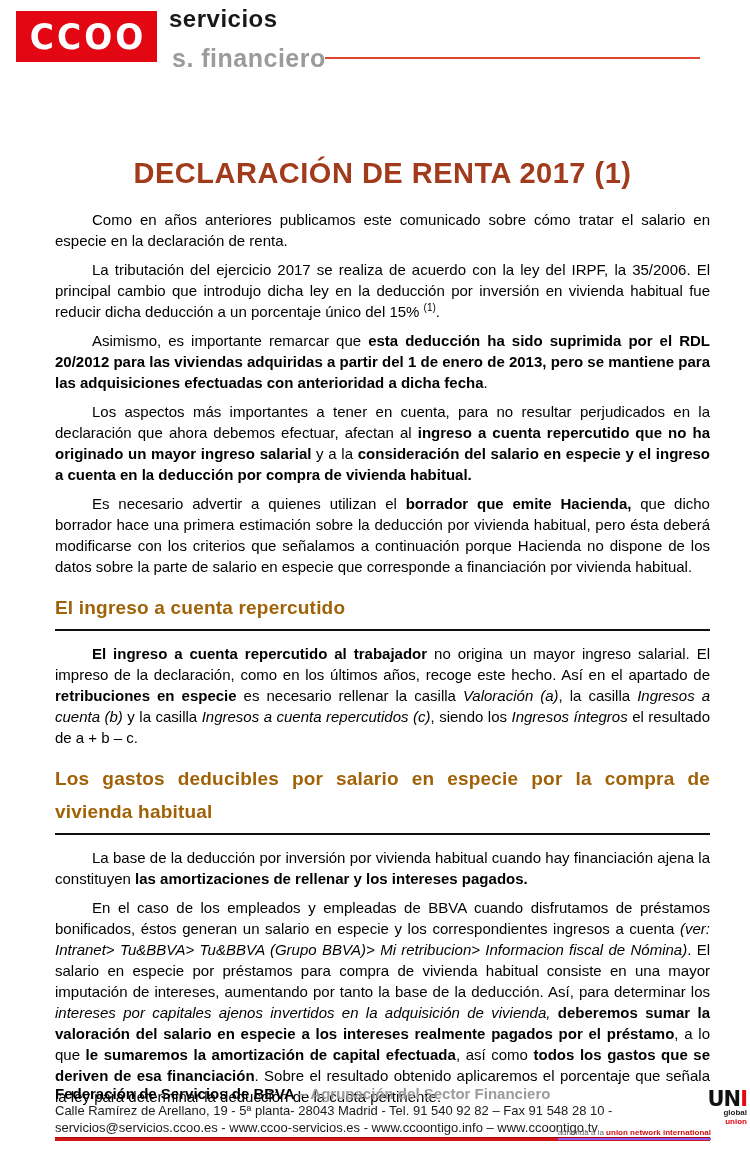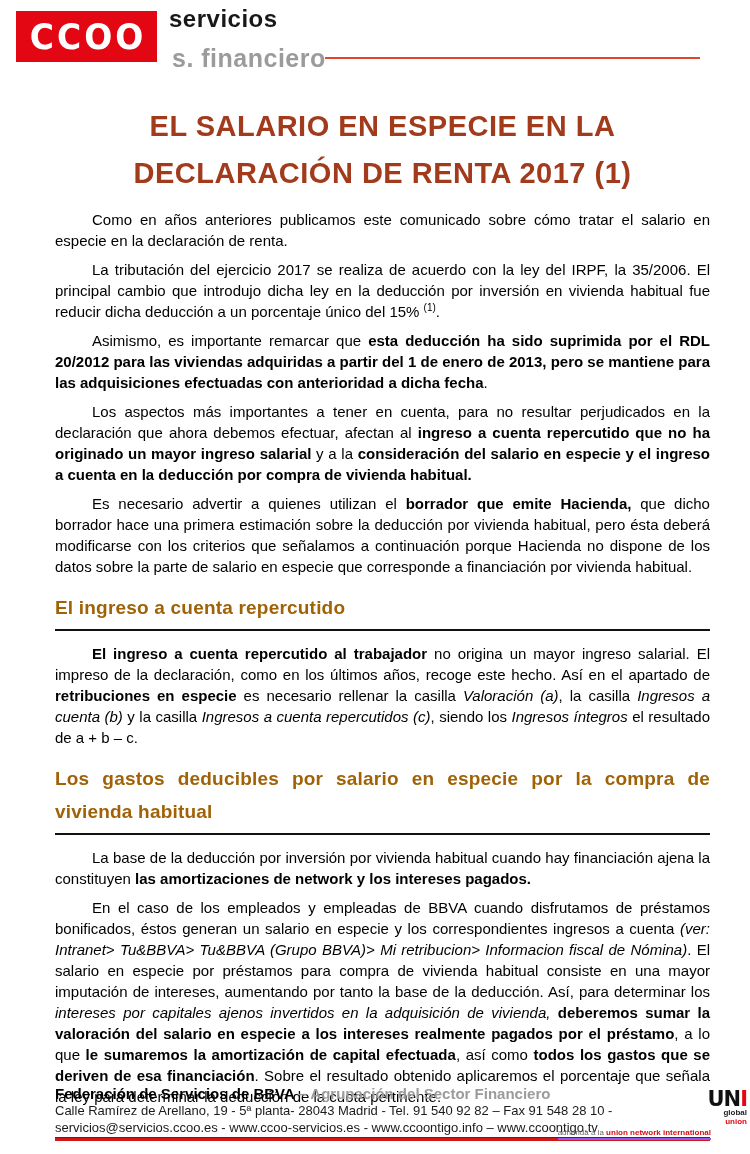--- a/index.html
+++ b/index.html
@@ -65,35 +65,35 @@
     <div class="logo-box">
       <span class="logo-text">CCOO</span>
     </div>
     <div class="brand">servicios</div>
     <div class="sub-brand">s. financiero</div>
     <div class="header-line"></div>
   </div>
 
   <div class="content">
     <h1 class="doc-title">
-      <span>EL SALARIO EN ESPECIE EN LA</span><br>
+      <br>
       <span>DECLARACIÓN DE RENTA 2017 (1)</span>
     </h1>
 
     <p class="body-p"><span>Como en años anteriores publicamos este comunicado sobre cómo tratar el salario en especie en la declaración de renta.</span></p>
     <p class="body-p"><span>La tributación del ejercicio 2017 se realiza de acuerdo con la ley del IRPF, la 35/2006. El principal cambio que introdujo dicha ley en la deducción por inversión en vivienda habitual fue reducir dicha deducción a un porcentaje único del 15% </span><sup>(1)</sup><span>.</span></p>
     <p class="body-p"><span>Asimismo, es importante remarcar que </span><span class="b">esta deducción ha sido suprimida por el RDL 20/2012 para las viviendas adquiridas a partir del 1 de enero de 2013, pero se mantiene para las adquisiciones efectuadas con anterioridad a dicha fecha</span><span>.</span></p>
     <p class="body-p"><span>Los aspectos más importantes a tener en cuenta, para no resultar perjudicados en la declaración que ahora debemos efectuar, afectan al </span><span class="b">ingreso a cuenta repercutido que no ha originado un mayor ingreso salarial</span><span> y a la </span><span class="b">consideración del salario en especie y el ingreso a cuenta en la deducción por compra de vivienda habitual.</span></p>
     <p class="body-p"><span>Es necesario advertir a quienes utilizan el </span><span class="b">borrador que emite Hacienda,</span><span> que dicho borrador hace una primera estimación sobre la deducción por vivienda habitual, pero ésta deberá modificarse con los criterios que señalamos a continuación porque Hacienda no dispone de los datos sobre la parte de salario en especie que corresponde a financiación por vivienda habitual.</span></p>
 
     <h2 class="sec">El ingreso a cuenta repercutido</h2>
     <p class="body-p"><span class="b">El ingreso a cuenta repercutido al trabajador</span><span> no origina un mayor ingreso salarial. El impreso de la declaración, como en los últimos años, recoge este hecho. Así en el apartado de </span><span class="b">retribuciones en especie</span><span> es necesario rellenar la casilla </span><span class="i">Valoración (a)</span><span>, la casilla </span><span class="i">Ingresos a cuenta (b)</span><span> y la casilla </span><span class="i">Ingresos a cuenta repercutidos (c)</span><span>, siendo los </span><span class="i">Ingresos íntegros</span><span> el resultado de a + b – c.</span></p>
 
     <h2 class="sec">Los gastos deducibles por salario en especie por la compra de vivienda habitual</h2>
-    <p class="body-p"><span>La base de la deducción por inversión por vivienda habitual cuando hay financiación ajena la constituyen </span><span class="b">las amortizaciones de network y los intereses pagados.</span></p>
+    <p class="body-p"><span>La base de la deducción por inversión por vivienda habitual cuando hay financiación ajena la constituyen </span><span class="b">las amortizaciones de rellenar y los intereses pagados.</span></p>
     <p class="body-p"><span>En el caso de los empleados y empleadas de BBVA cuando disfrutamos de préstamos bonificados, éstos generan un salario en especie y los correspondientes ingresos a cuenta </span><span class="i">(ver: Intranet&gt; Tu&amp;BBVA&gt; Tu&amp;BBVA (Grupo BBVA)&gt; Mi retribucion&gt; Informacion fiscal de Nómina)</span><span>. El salario en especie por préstamos para compra de vivienda habitual consiste en una mayor imputación de intereses, aumentando por tanto la base de la deducción. Así, para determinar los </span><span class="i">intereses por capitales ajenos invertidos en la adquisición de vivienda,</span><span> </span><span class="b">deberemos sumar la valoración del salario en especie a los intereses realmente pagados por el préstamo</span><span>, a lo que </span><span class="b">le sumaremos la amortización de capital efectuada</span><span>, así como </span><span class="b">todos los gastos que se deriven de esa financiación</span><span>. Sobre el resultado obtenido aplicaremos el porcentaje que señala la ley para determinar la deducción de la cuota pertinente.</span></p>
   </div>
 
   <div class="footer">
     <div class="footer-org">
       <span class="org-bold">Federación de Servicios de BBVA</span><span class="org-gray"> – Agrupación del Sector Financiero</span>
     </div>
     <div class="footer-addr">Calle Ramírez de Arellano, 19 - 5ª planta- 28043 Madrid - Tel. 91 540 92 82 – Fax 91 548 28 10 -</div>
     <div class="footer-links">servicios@servicios.ccoo.es - www.ccoo-servicios.es - www.ccoontigo.info – www.ccoontigo.tv</div>
     <div class="footer-rule"></div>

